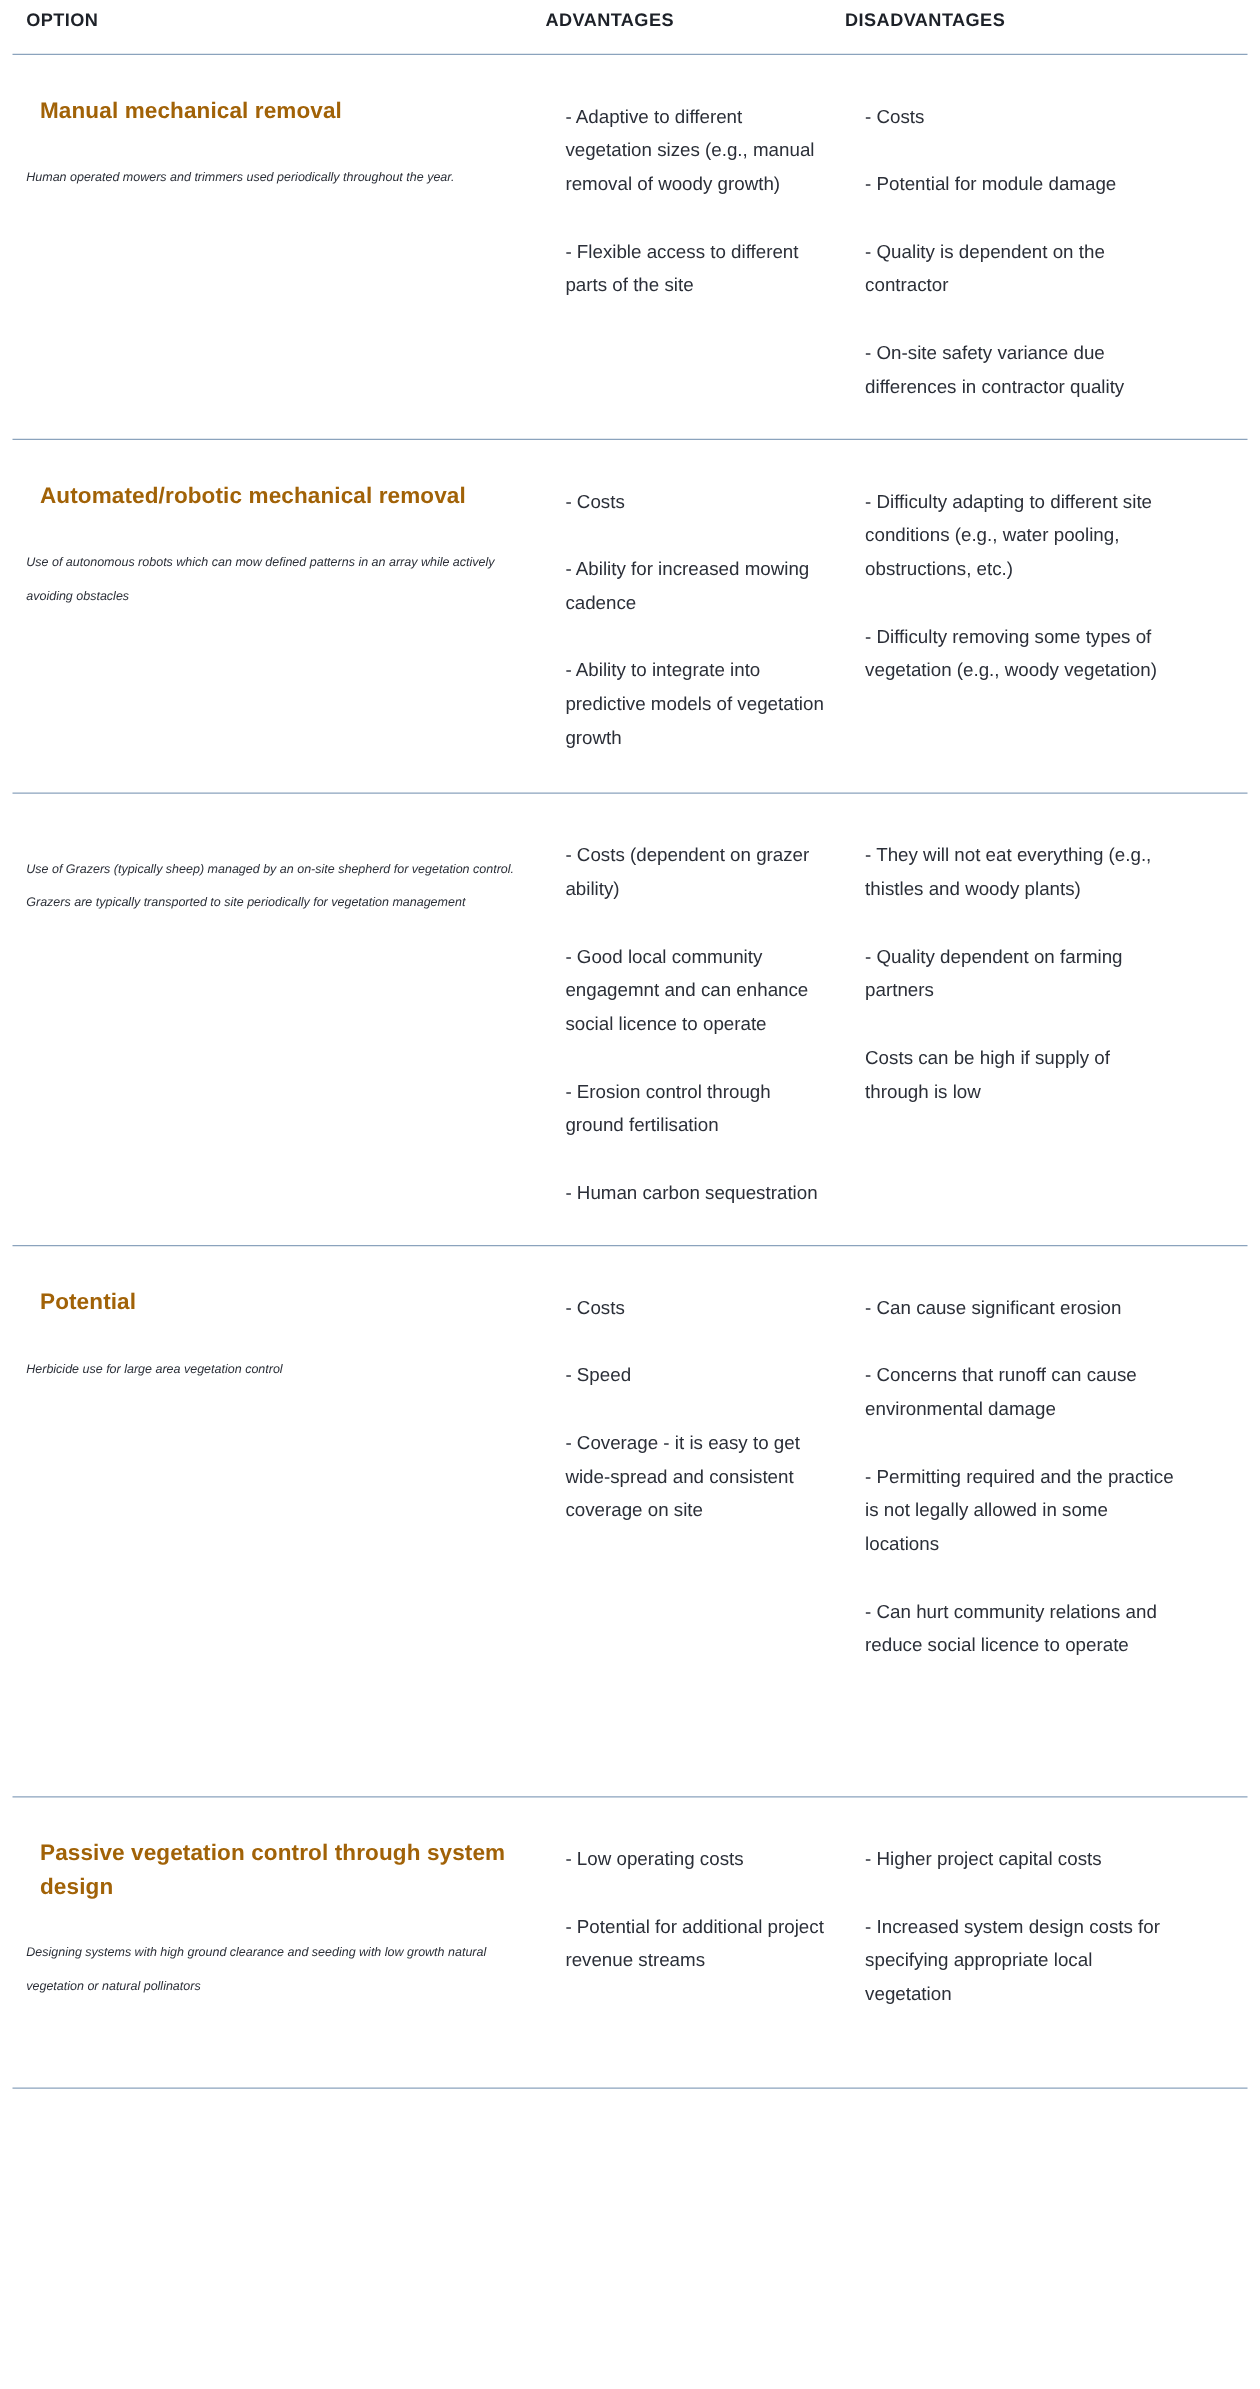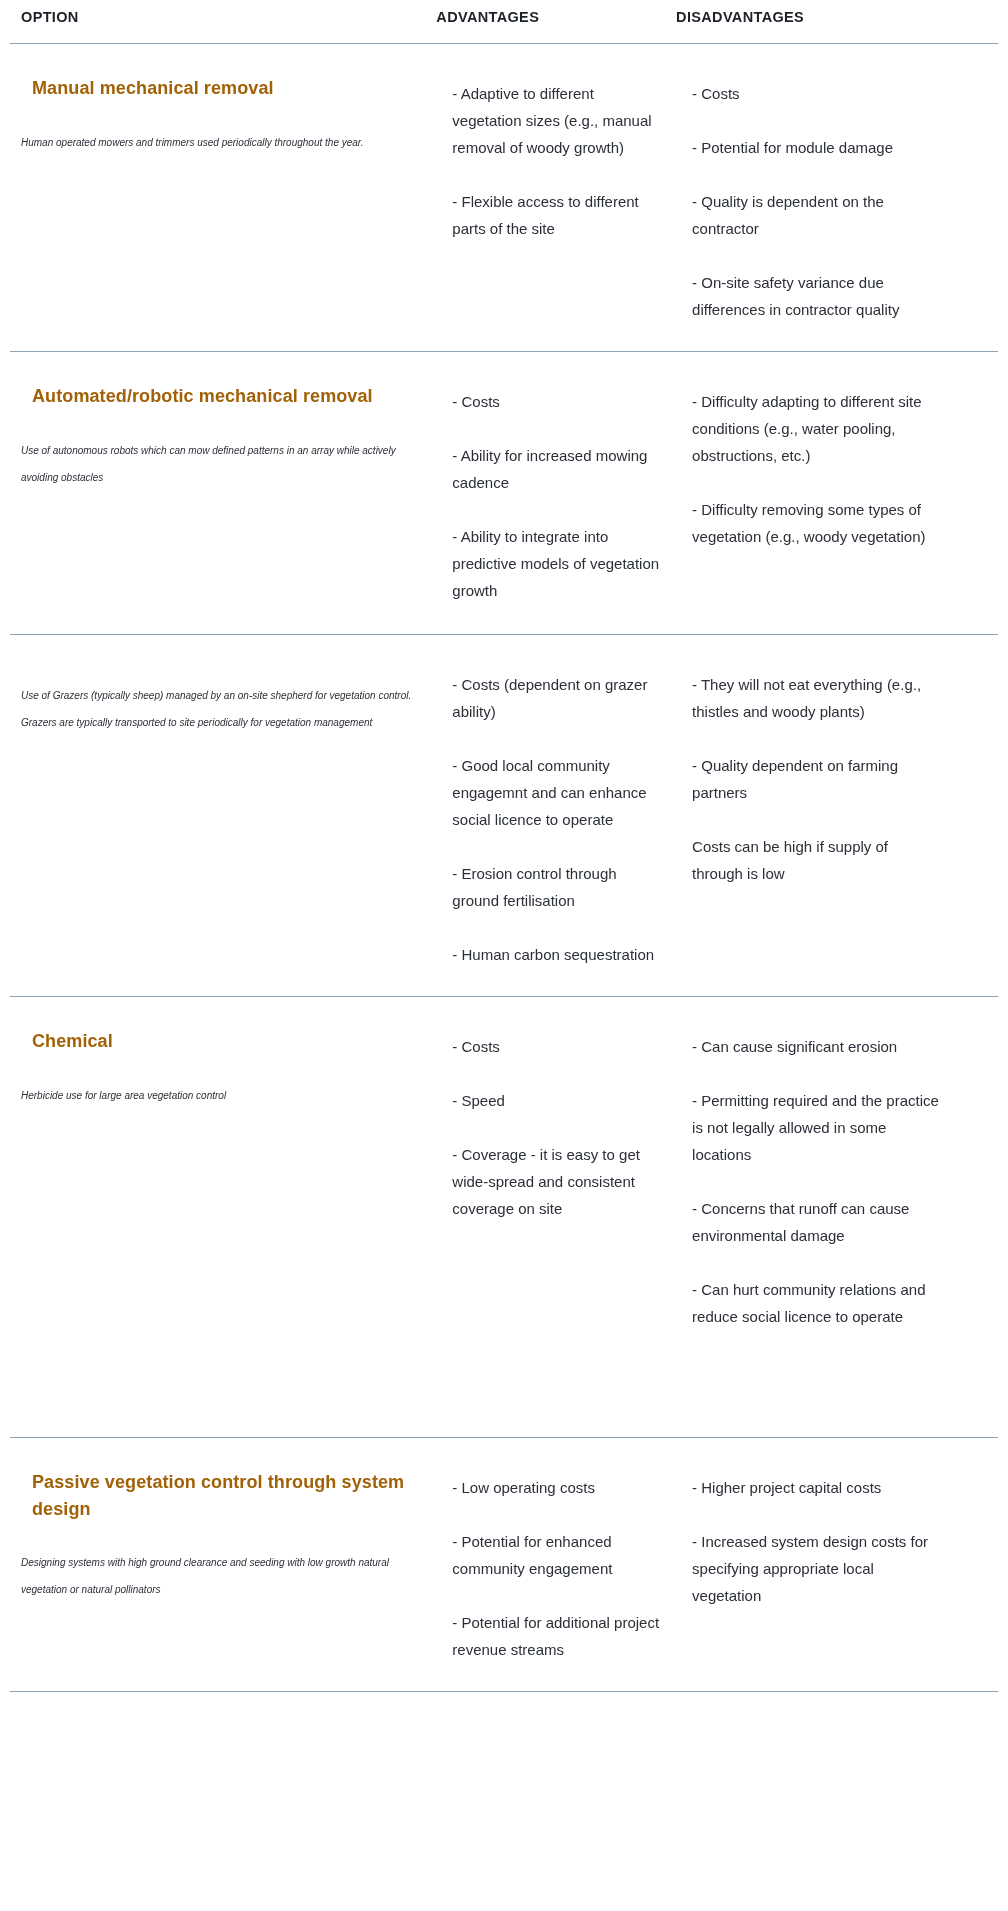--- a/index.html
+++ b/index.html
@@ -173,49 +173,48 @@
           <ul class="bullets">
             <li>- They will not eat everything (e.g., thistles and woody plants)</li>
             <li>- Quality dependent on farming partners</li>
             <li>Costs can be high if supply of through is low</li>
           </ul>
         </div>
       </div>
       <div class="divider"></div>
       <div class="row row-3">
         <div class="cell col1">
-          <div class="opt-title">Chemical</div>
+          <div class="opt-title">Potential</div>
           <div class="opt-desc">Herbicide use for large area vegetation control</div>
         </div>
         <div class="cell col2">
           <ul class="bullets">
             <li>- Costs</li>
             <li>- Speed</li>
             <li>- Coverage - it is easy to get wide-spread and consistent coverage on site</li>
           </ul>
         </div>
         <div class="cell col3">
           <ul class="bullets">
             <li>- Can cause significant erosion</li>
+            <li>- Concerns that runoff can cause environmental damage</li>
             <li>- Permitting required and the practice is not legally allowed in some locations</li>
-            <li>- Concerns that runoff can cause environmental damage</li>
             <li>- Can hurt community relations and reduce social licence to operate</li>
           </ul>
         </div>
       </div>
       <div class="divider"></div>
       <div class="row row-4">
         <div class="cell col1">
           <div class="opt-title">Passive vegetation control through system design</div>
           <div class="opt-desc">Designing systems with high ground clearance and seeding with low growth natural vegetation or natural pollinators</div>
         </div>
         <div class="cell col2">
           <ul class="bullets">
             <li>- Low operating costs</li>
-            <li>- Potential for enhanced community engagement</li>
             <li>- Potential for additional project revenue streams</li>
           </ul>
         </div>
         <div class="cell col3">
           <ul class="bullets">
             <li>- Higher project capital costs</li>
             <li>- Increased system design costs for specifying appropriate local vegetation</li>
           </ul>
         </div>
       </div>

